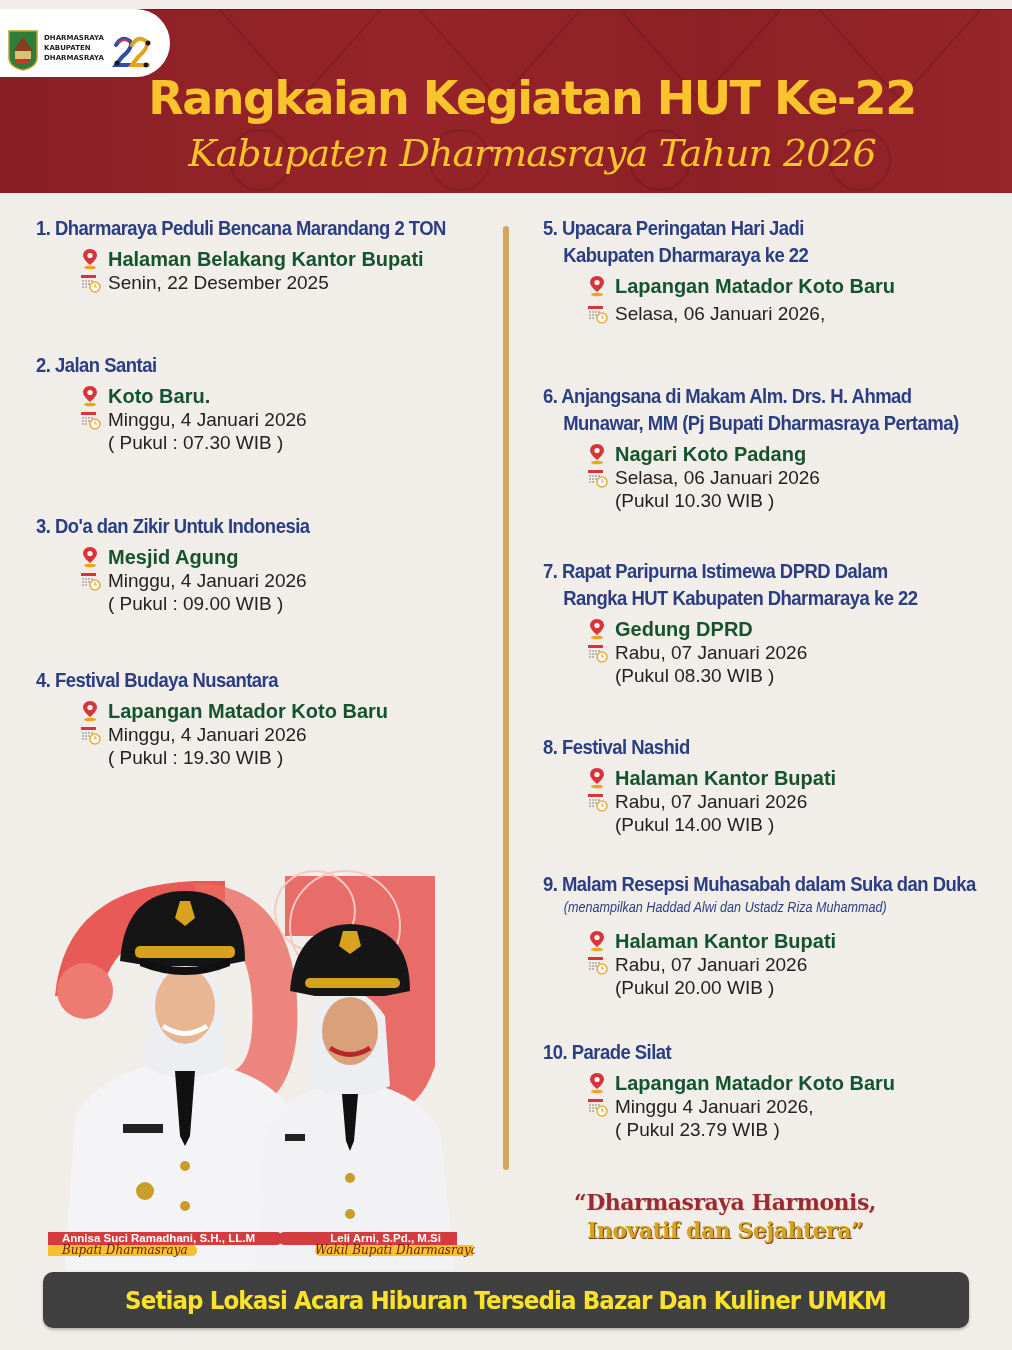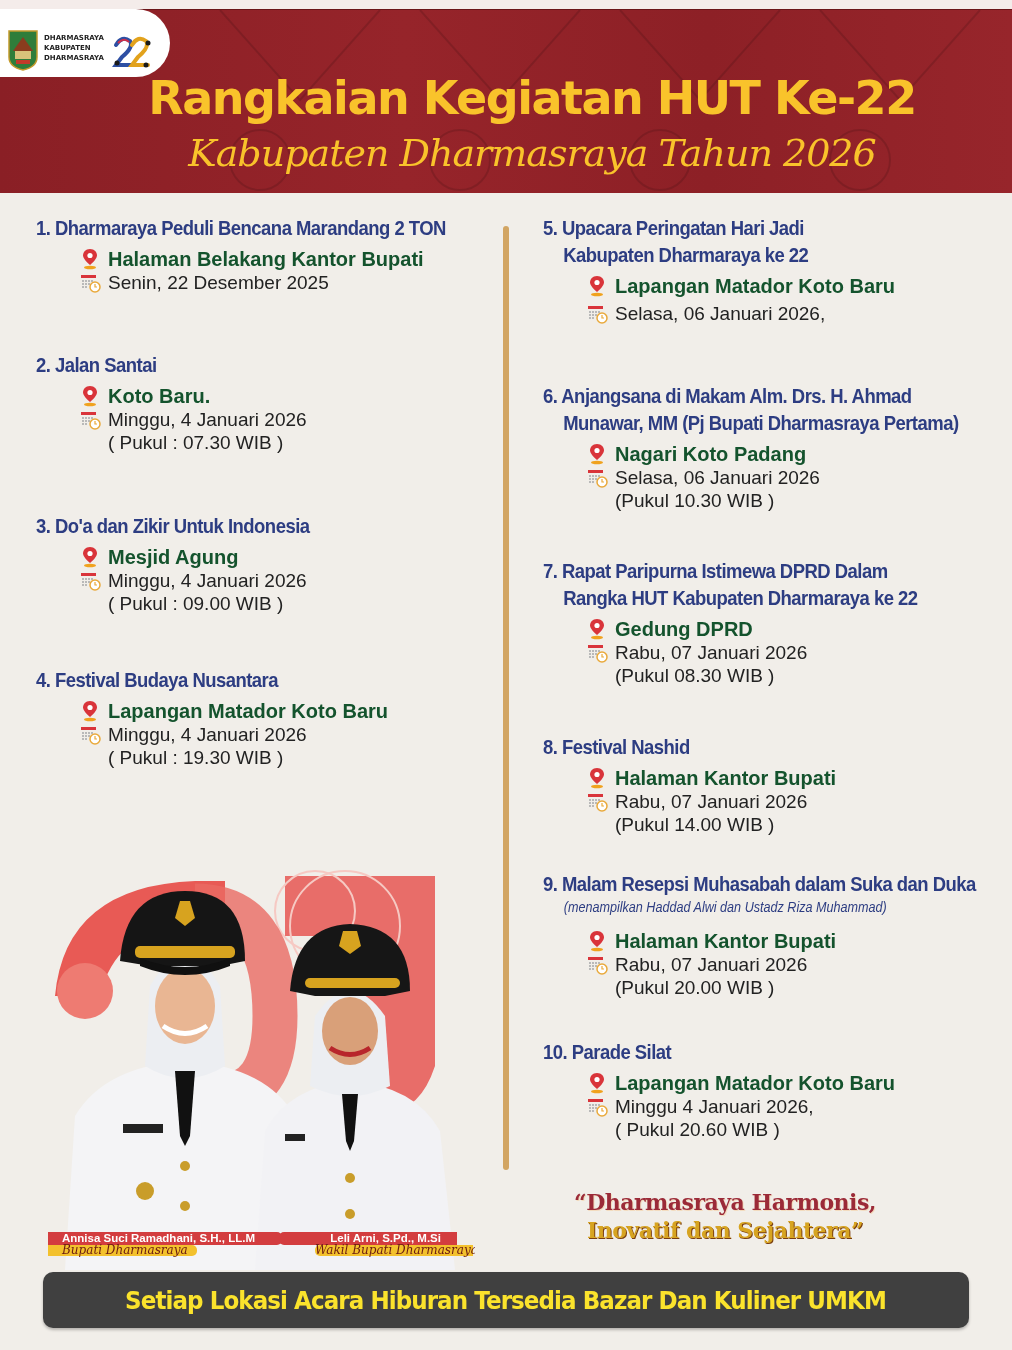--- a/index.html
+++ b/index.html
@@ -433,21 +433,21 @@
           <rect x="2" y="10" width="2" height="2"></rect>
           <rect x="5" y="10" width="2" height="2"></rect>
           <rect x="8" y="10" width="2" height="2"></rect>
           <rect x="2" y="13" width="2" height="2"></rect>
           <rect x="5" y="13" width="2" height="2"></rect>
         </g>
         <circle cx="15" cy="14" r="5" fill="#fff" stroke="#e9a93b" stroke-width="1.5"></circle>
         <path d="M15 11 V14 H17" stroke="#e9a93b" stroke-width="1.2" fill="none"></path>
       </svg>
     <div>Minggu 4 Januari 2026,</div>
-    <div>( Pukul 20.60 WIB )</div>
+    <div>( Pukul 23.79 WIB )</div>
   </div>
 </div>
 
 <div class="photo">
   <svg width="430" height="404" viewBox="0 0 430 404">
 
     <path d="M10 130 Q20 20 150 15 L180 15 L180 60 L140 60 Q70 65 55 130 Z" fill="#e85a55"></path>
     <circle cx="40" cy="125" r="28" fill="#ee7b72"></circle>
     <path d="M240 10 L390 10 L390 200 Q370 260 320 240 L320 70 L240 70 Z" fill="#e65652" opacity="0.85"></path>
     <circle cx="270" cy="45" r="40" fill="none" stroke="#f6c9c3" stroke-width="2"></circle>

